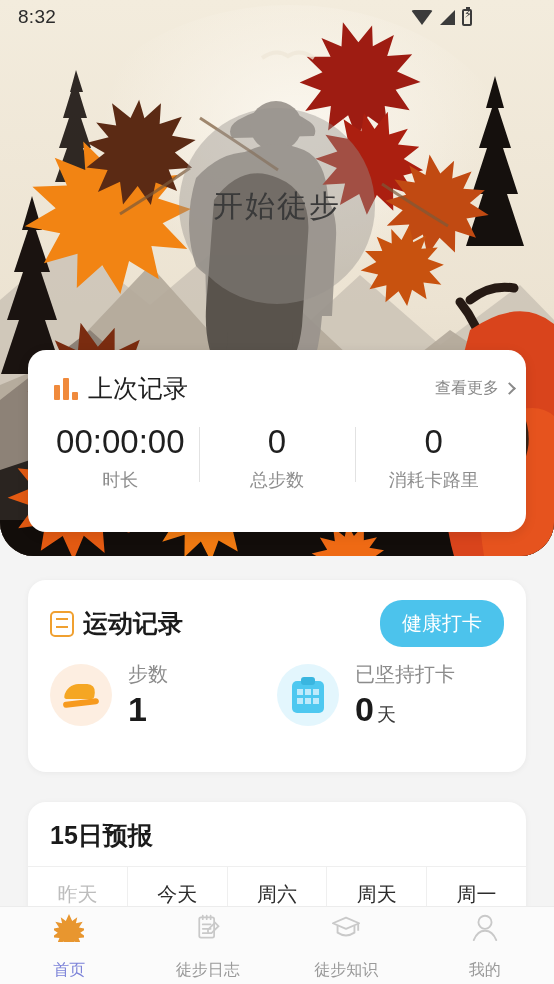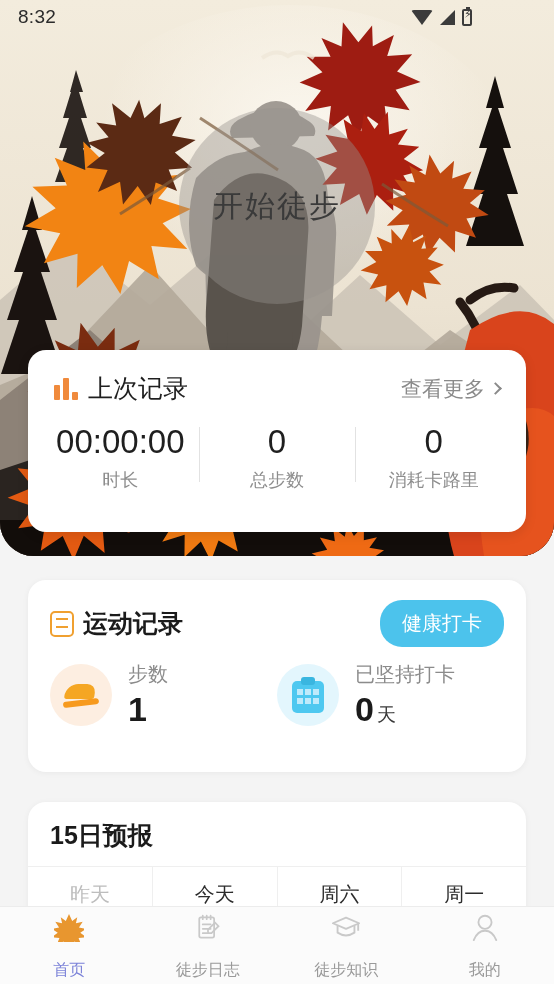--- a/index.html
+++ b/index.html
@@ -42,28 +42,28 @@
   .start-btn span { font-size: 30px; color: #3a3a3a; letter-spacing: 2px; }
 
   
   .card {
     background: #fff; border-radius: 18px;
   }
   .last-record {
     position: absolute; left: 28px; top: 350px; width: 498px; height: 182px;
     z-index: 20; box-shadow: 0 3px 12px rgba(0,0,0,0.10);
   }
-  .lr-head { display: flex; align-items: center; padding: 22px 26px 0 26px; }
+  .lr-head { display: flex; align-items: center; padding: 22px 12px 0 26px; }
   .bar-icon { display: flex; align-items: flex-end; gap: 3px; height: 22px; }
   .bar-icon i { display:block; width:6px; background:#f08a3c; border-radius:1px; }
   .bar-icon i:nth-child(1){ height:15px; }
   .bar-icon i:nth-child(2){ height:22px; }
   .bar-icon i:nth-child(3){ height:8px; }
   .lr-title { font-size: 25px; color: #1f1f1f; margin-left: 10px; font-weight: 400; }
-  .lr-more { margin-left: auto; font-size: 21px; color: #8a8a8a; display:flex; align-items:center; gap:6px; cursor:pointer; }
+  .lr-more { margin-left: auto; font-size: 16px; color: #8a8a8a; display:flex; align-items:center; gap:6px; cursor:pointer; }
   .chev { width: 9px; height: 9px; border-top: 2px solid #8a8a8a; border-right: 2px solid #8a8a8a; transform: rotate(45deg); }
   .lr-stats { display: flex; align-items: stretch; padding: 16px 14px 0 14px; }
   .lr-col { flex: 1; text-align: center; position: relative; }
   .lr-col + .lr-col::before {
     content:""; position:absolute; left:0; top:6px; bottom:10px; width:1px; background:#e2e2e2;
   }
   .lr-val { font-size: 33px; color: #1f1f1f; line-height: 1.25; }
   .lr-lab { font-size: 18px; color: #8d8d8d; margin-top: 6px; }
 
   
@@ -330,20 +330,21 @@
       </div>
     </div>
   </div>
 
   <div class="forecast">
     <div class="fc-title">15日预报</div>
     <div class="fc-days">
       <div class="fc-day past">昨天</div>
       <div class="fc-day">今天</div>
       <div class="fc-day">周六</div>
+      <div class="fc-day">周天</div>
       <div class="fc-day">周一</div>
     </div>
   </div>
 
   <div class="tabbar">
     <div class="tab active">
       <div class="tab-ic">
         <svg viewBox="0 0 32 32" width="30" height="30">
             <path d="M16 2 l3.4 7.6 l5.4 -4 l-1.4 6.4 l7.2 -1.6 l-4 6 l7.4 1.6 l-6 4 l6.4 5 l-8.2 .6 l2.8 7.2 l-7.4 -3.4 l-1 7.6 l-4.6 -5.6 l-4.6 5.6 l-1 -7.6 l-7.4 3.4 l2.8 -7.2 l-8.2 -.6 l6.4 -5 l-6 -4 l7.4 -1.6 l-4 -6 l7.2 1.6 l-1.4 -6.4 l5.4 4Z" fill="#e8962f"></path>
           </svg>

